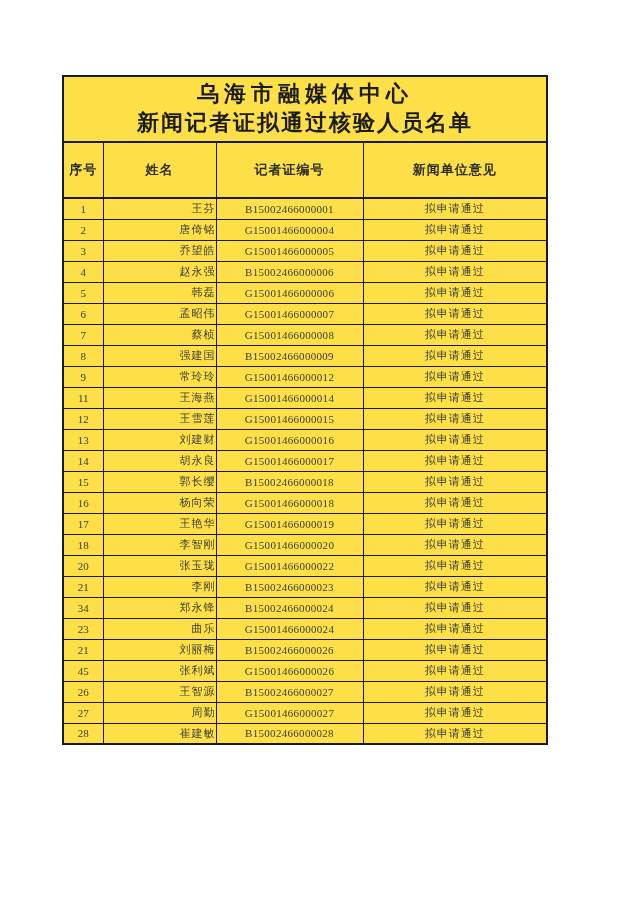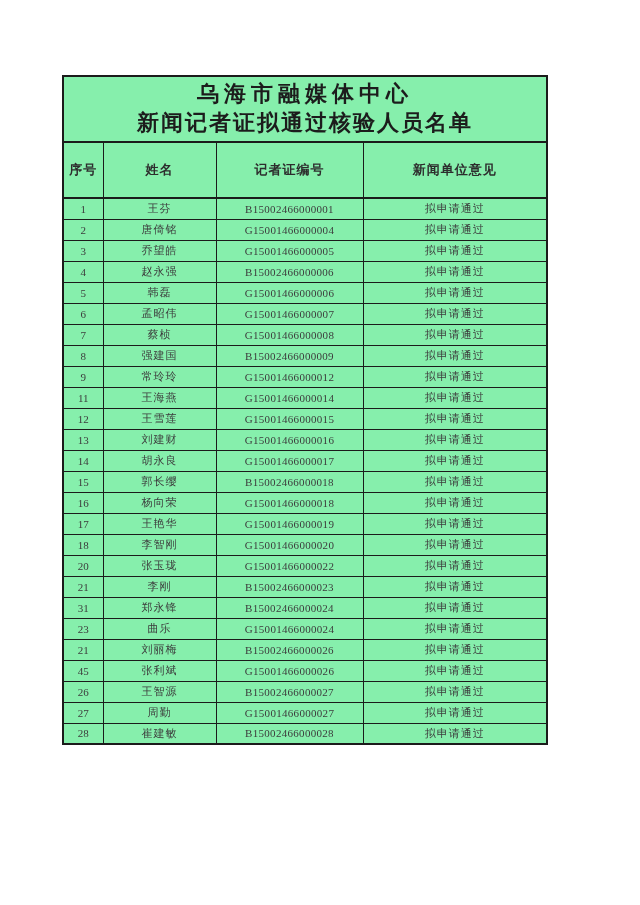--- a/index.html
+++ b/index.html
@@ -9,21 +9,21 @@
     font-family:"Liberation Serif","DejaVu Serif",serif;
     position:relative;
   }
   .page {
     position:relative; width:640px; height:905px; background:#ffffff; overflow:hidden;
   }
   table.doc-table {
     position:absolute; left:62px; top:75px; width:484px;
     border-collapse:collapse; table-layout:fixed;
     border:2px solid #1b1b1b;
-    background:#86efac;
+    background:#fde047;
   }
   table.doc-table td, table.doc-table th {
     border:1px solid #1b1b1b;
     text-align:center; vertical-align:middle;
     padding:0; overflow:hidden; white-space:nowrap;
   }
   tr.title-row td {
     height:64px;
     border-bottom:2px solid #1b1b1b;
     padding:2px 0 4px 0;
@@ -36,21 +36,21 @@
   tr.header-row th {
     height:56px; font-size:13px; font-weight:bold; color:#2d2d2d;
     border-bottom:2px solid #1b1b1b;
     letter-spacing:1px;
   }
   tbody td {
     height:21px; font-size:11px; color:#3c3c3c;
   }
   tbody td.cell-card-number { letter-spacing:0.3px;margin-left:44px; }
   tbody td.cell-opinion { letter-spacing:1px; }
-  tbody td.cell-name { letter-spacing:1px; }
+  tbody td.cell-name { letter-spacing:1px;text-align:right; }
 </style>
 </head>
 <body>
 
 <div class="page">
   <table class="doc-table">
     <colgroup>
       <col style="width:40px">
       <col style="width:113px">
       <col style="width:147px">
@@ -179,21 +179,21 @@
           <td class="cell-card-number">G15001466000022</td>
           <td class="cell-opinion">拟申请通过</td>
         </tr>
         <tr>
           <td class="cell-index">21</td>
           <td class="cell-name">李刚</td>
           <td class="cell-card-number">B15002466000023</td>
           <td class="cell-opinion">拟申请通过</td>
         </tr>
         <tr>
-          <td class="cell-index">31</td>
+          <td class="cell-index">34</td>
           <td class="cell-name">郑永锋</td>
           <td class="cell-card-number">B15002466000024</td>
           <td class="cell-opinion">拟申请通过</td>
         </tr>
         <tr>
           <td class="cell-index">23</td>
           <td class="cell-name">曲乐</td>
           <td class="cell-card-number">G15001466000024</td>
           <td class="cell-opinion">拟申请通过</td>
         </tr>

